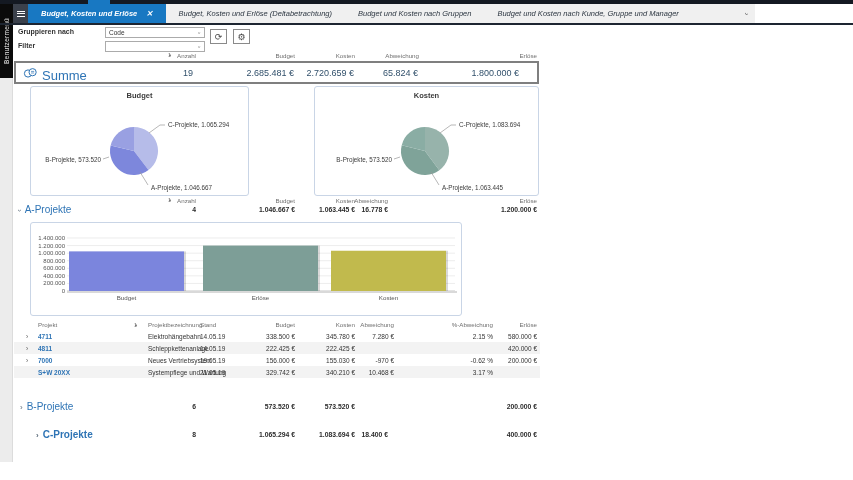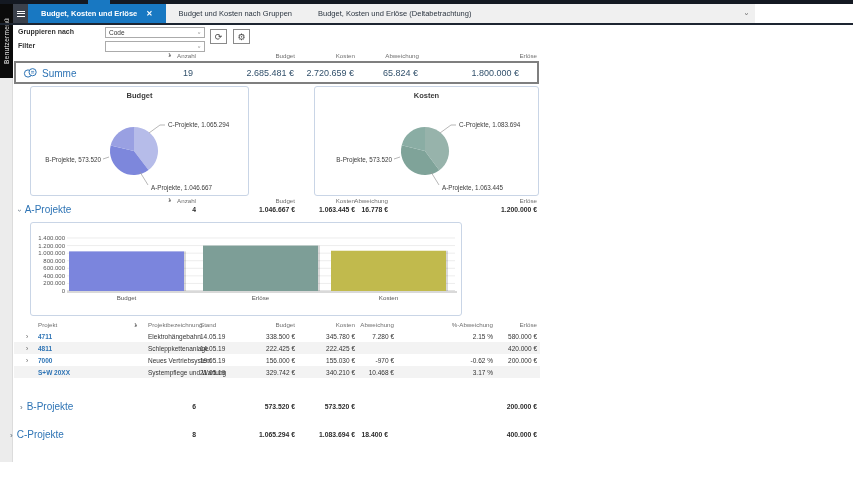--- a/index.html
+++ b/index.html
@@ -6,21 +6,21 @@
   html,body { width:853px; height:480px; background:#fff; font-family:"Liberation Sans", sans-serif; overflow:hidden; }
   .screen { position:relative; width:853px; height:480px; background:#fff; }
 
   
   .top-strip { position:absolute; left:0; top:0; width:853px; height:4px; background:#141922; }
   .top-strip-accent { position:absolute; left:88px; top:0; width:22px; height:4px; background:#1878c2; }
   .user-strip { position:absolute; left:0; top:4px; width:13px; height:458px; background:#ececec; border-right:1px solid #dcdcdc; }
   .user-tab { position:absolute; left:0; top:0; width:13px; height:74px; background:#0b0b0b; display:flex; align-items:center; justify-content:center; cursor:pointer; }
   .vtext { writing-mode:vertical-rl; transform:rotate(180deg); font-size:6.5px; color:#eaeaea; letter-spacing:.3px; white-space:nowrap; }
 
-  .tabbar { position:absolute; left:13px; top:4px; width:742px; height:19px; background:#f0f0f0; display:flex; align-items:stretch; }
+  .tabbar { position:absolute; left:13px; top:4px; width:742px; height:19px; background:#f0f0f0; display:flex; align-items:stretch;font-style:italic; }
   .hamburger { width:15px; background:#3b414c; display:flex; flex-direction:column; justify-content:center; align-items:center; gap:1.5px; cursor:pointer; }
   .hamburger i { display:block; width:8px; height:1px; background:#fff; }
   .tab { display:flex; align-items:center; padding:0 13px; font-size:7.5px; color:#2b3540; white-space:nowrap; cursor:pointer; }
   .tab.active { background:#1878c2; color:#fff; font-weight:bold; gap:9px; }
   .tab.active .close { font-size:7.5px; font-weight:bold; cursor:pointer; }
   .tab-overflow { margin-left:auto; display:flex; align-items:center; padding-right:7px; color:#555; cursor:pointer; }
   .chev { display:inline-block; transform:rotate(90deg); font-size:8px; line-height:1; }
   .tab-underline { position:absolute; left:0; top:23px; width:853px; height:2px; background:#1d2531; }
 
   
@@ -34,21 +34,21 @@
   .colrow span { position:absolute; top:0; white-space:nowrap; }
   .sortmark { font-size:5.5px; color:#777; }
   .sortmark .tri { font-size:4px; vertical-align:1px; }
 
   .r-anz { right:344px; } .r-bud { right:245px; } .r-kos { right:185px; }
   .r-abw-sum { right:121px; } .r-abw-grp { right:152px; } .r-erl { right:3px; }
   .r-abw-tab { right:146px; } .r-pct { right:47px; }
 
   
   .summary { position:absolute; left:14px; top:61px; width:525px; height:23px; border:2px solid #7f7f7f; background:#fff; }
-  .summary .label { position:absolute; left:26px; top:4.5px; font-size:10px; color:#2e74b5; }
+  .summary .label { position:absolute; left:26px; top:4.5px; font-size:13px; color:#2e74b5; }
   .summary .val { position:absolute; top:5px; font-size:9px; color:#31506b; white-space:nowrap; }
   .coins { position:absolute; left:7px; top:4px; }
 
   
   .panel { position:absolute; border:1px solid #c9d5e6; border-radius:3px; background:#fff; }
   .panel-title { position:absolute; left:0; right:0; top:4px; text-align:center; font-size:7.5px; font-weight:bold; color:#3c3c3c; }
   .pie-a { left:30px; top:86px; width:219px; height:110px; }
   .pie-b { left:314px; top:86px; width:225px; height:110px; }
   .bar-panel { left:30px; top:222px; width:432px; height:94px; }
   svg.fill { position:absolute; left:0; top:0; }
@@ -90,24 +90,27 @@
     <div class="hamburger">
         <i></i>
         <i></i>
         <i></i>
       </div>
     <div class="tab active">
       <span>Budget, Kosten und Erlöse</span>
       <span class="close">✕</span>
     </div>
     <div class="tab">
+        <span>Budget, Kosten und Erlöse (Deltabetrachtung)</span>
+      </div>
+    <div class="tab">
         <span>Budget und Kosten nach Gruppen</span>
       </div>
     <div class="tab">
-        <span>Budget, Kosten und Erlöse (Deltabetrachtung)</span>
+        <span>Budget und Kosten nach Kunde, Gruppe und Manager</span>
       </div>
     <div class="tab-overflow">
         <span class="chev">›</span>
       </div>
   </div>
   <div class="tab-underline"></div>
 
   <div class="tb-label" style="left:18px; top:28px;">Gruppieren nach</div>
   <div class="select" style="top:27px;">
     <span>Code</span>
@@ -295,21 +298,21 @@
   <div class="group-title" style="left:20px; top:401px;">
     <span class="gchev">›</span><span>B-Projekte</span>
   </div>
   <div class="grpvals" style="top:403px; height:10px;">
     <span class="r-anz">6</span>
     <span class="r-bud">573.520 €</span>
     <span class="r-kos">573.520 €</span>
     <span class="r-erl">200.000 €</span>
   </div>
 
-  <div class="group-title" style="left:10px; top:429px;">
+  <div class="group-title" style="left:36px; top:429px;font-weight:bold;">
     <span class="gchev">›</span><span>C-Projekte</span>
   </div>
   <div class="grpvals" style="top:431px; height:10px;">
     <span class="r-anz">8</span>
     <span class="r-bud">1.065.294 €</span>
     <span class="r-kos">1.083.694 €</span>
     <span class="r-abw-grp">18.400 €</span>
     <span class="r-erl">400.000 €</span>
   </div>
 

